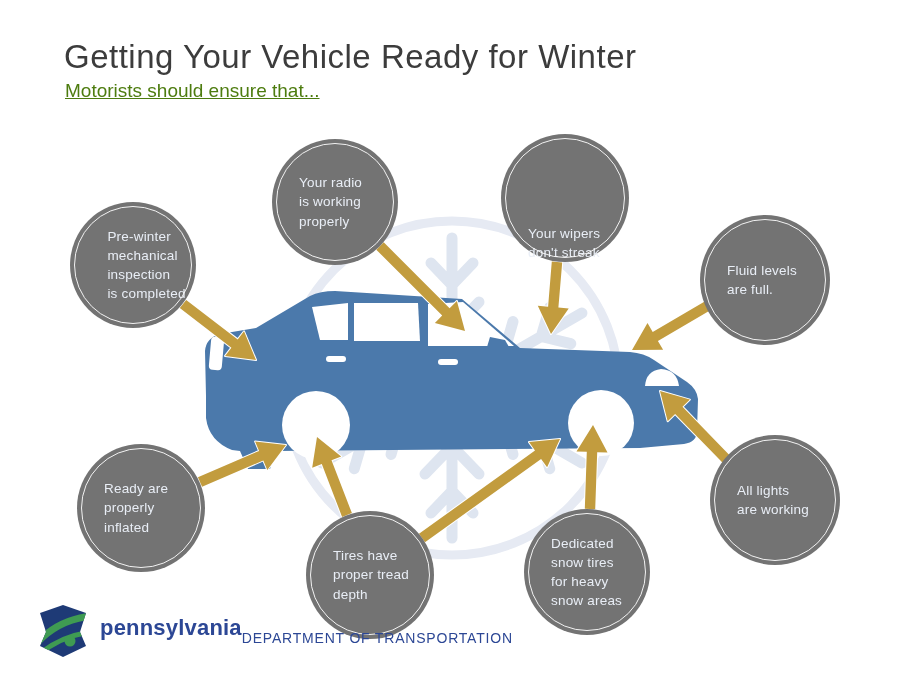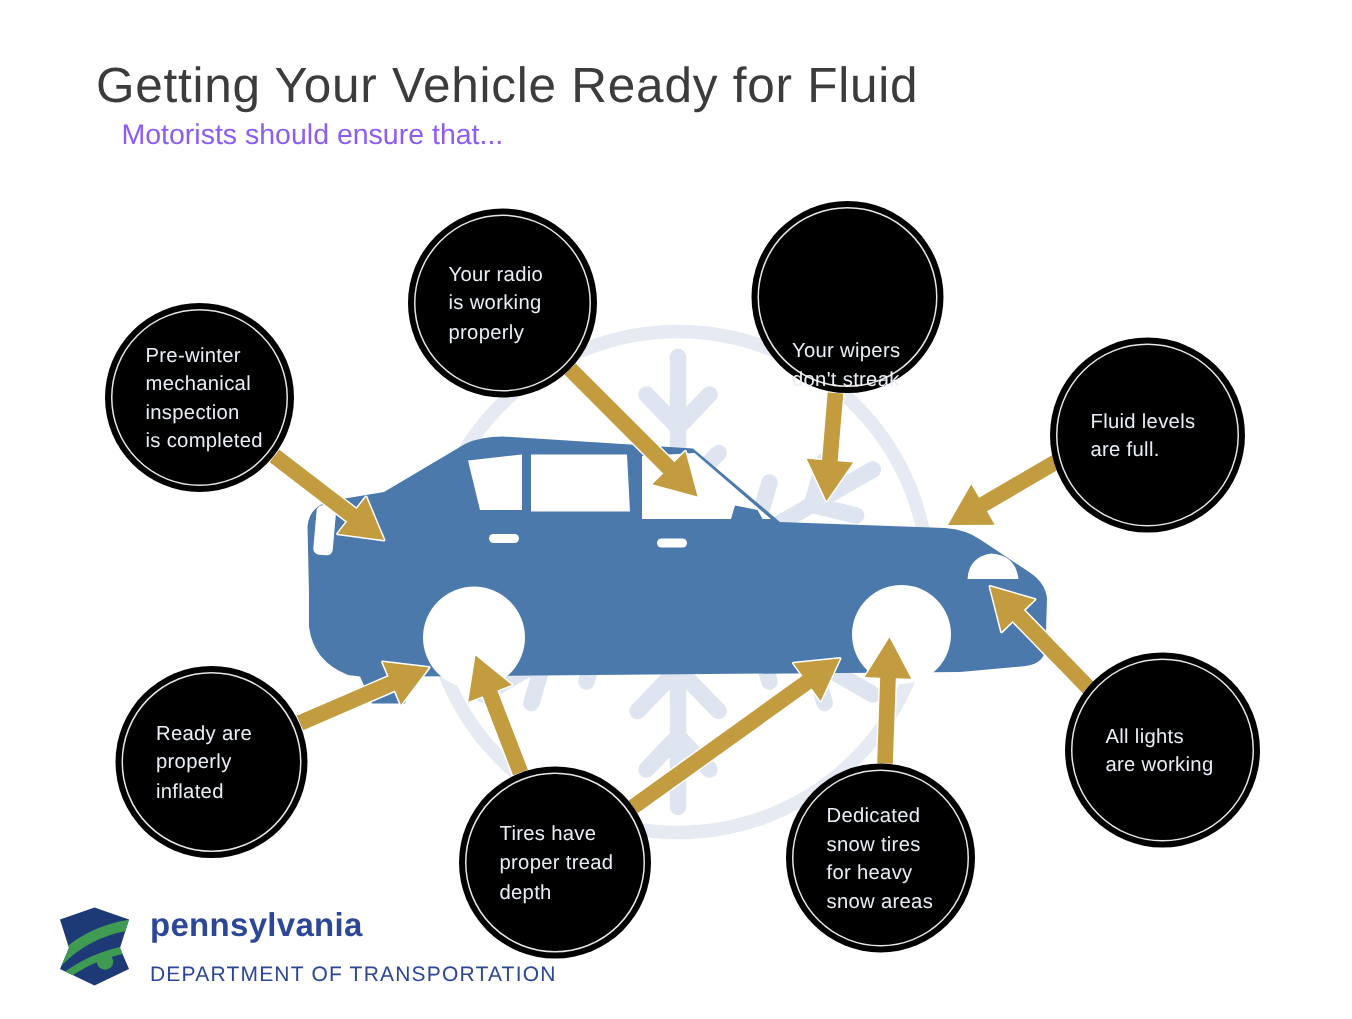--- a/index.html
+++ b/index.html
@@ -6,47 +6,47 @@
   .stage{
     position:relative;width:901px;height:679px;background:#ffffff;
     overflow:hidden;font-family:"Liberation Sans",sans-serif;
   }
   .scene{position:absolute;left:0;top:0;}
   .header{position:absolute;left:64px;top:38px;}
   .title{
     font-size:33px;font-weight:400;color:#3c3c3c;letter-spacing:0.5px;
     margin:0;line-height:1.15;
   }
-  .subtitle{font-size:19px;color:#8b5cf6;margin:4px 0 0 17px;}
+  .subtitle{font-size:19px;color:#4d7c0f;margin:4px 0 0 1px;text-decoration:underline;}
   .bubble{
-    position:absolute;border-radius:50%;background:#000000;
+    position:absolute;border-radius:50%;background:#737373;
     display:flex;align-items:center;box-sizing:border-box;
   }
   .bubble::before{
     content:"";position:absolute;inset:4px;border-radius:50%;
     border:1.5px solid rgba(255,255,255,0.9);pointer-events:none;
   }
   .bubble-label{
     white-space:pre-line;color:#e9eef6;font-size:13.5px;line-height:1.42;
     padding-left:27px;letter-spacing:0.2px;
   }
   
-  .b0{left:70px;top:202px;width:126px;height:126px;}
+  .b0{left:70px;top:202px;width:126px;height:126px;justify-content:center;}
   .b1{left:272px;top:139px;width:126px;height:126px;}
   .b2{left:501px;top:134px;width:128px;height:128px;align-items:flex-end;}
-  .b3{left:700px;top:225px;width:130px;height:130px;}
+  .b3{left:700px;top:215px;width:130px;height:130px;}
   .b4{left:77px;top:444px;width:128px;height:128px;}
   .b5{left:306px;top:511px;width:128px;height:128px;}
   .b6{left:524px;top:509px;width:126px;height:126px;}
   .b7{left:710px;top:435px;width:130px;height:130px;}
   .arrow-poly{fill:#c29c3e;stroke:#ffffff;stroke-width:2;paint-order:stroke;stroke-linejoin:round;}
   .logo{
     position:absolute;left:34px;top:604px;display:flex;align-items:center;gap:8px;
   }
-  .logo-text{display:flex;flex-direction:column;line-height:1;}
+  .logo-text{display:flex;flex-direction:row;line-height:1;}
   .logo-name{font-size:22px;font-weight:700;color:#2c4795;letter-spacing:0.2px;}
   .logo-dept{font-size:14px;color:#2c4795;letter-spacing:0.8px;margin-top:14px;}
 </style>
 </head>
 <body>
 
 <div class="stage">
 
   <svg class="scene" width="901" height="679" viewBox="0 0 901 679">
 
@@ -90,21 +90,21 @@
         <polygon points="706.4,300.5 652.7,331.9 647.5,323.0 632.0,350.0 663.1,349.8 657.9,340.9 711.6,309.5" class="arrow-poly"></polygon>
         <polygon points="202.1,486.8 263.3,460.4 267.3,469.9 286.0,445.0 255.1,441.4 259.1,450.9 197.9,477.2" class="arrow-poly"></polygon>
         <polygon points="351.9,513.1 331.5,460.3 341.2,456.6 317.0,437.0 312.2,467.8 321.8,464.1 342.1,516.9" class="arrow-poly"></polygon>
         <polygon points="425.0,542.2 541.1,459.0 547.1,467.3 560.0,439.0 529.0,442.1 535.0,450.5 419.0,533.8" class="arrow-poly"></polygon>
         <polygon points="595.2,509.2 597.2,452.2 607.5,452.5 593.0,425.0 576.5,451.4 586.8,451.8 584.8,508.8" class="arrow-poly"></polygon>
         <polygon points="733.7,459.4 682.5,406.7 689.9,399.6 660.0,391.0 667.7,421.2 675.1,414.0 726.3,466.6" class="arrow-poly"></polygon>
       </g>
   </svg>
 
   <div class="header">
-    <h1 class="title">Getting Your Vehicle Ready for Fluid</h1>
+    <h1 class="title">Getting Your Vehicle Ready for Winter</h1>
     <div class="subtitle">Motorists should ensure that...</div>
   </div>
 
   <div class="bubble b0">
     <span class="bubble-label">Pre-winter
 mechanical
 inspection
 is completed</span>
   </div>
   <div class="bubble b1">

